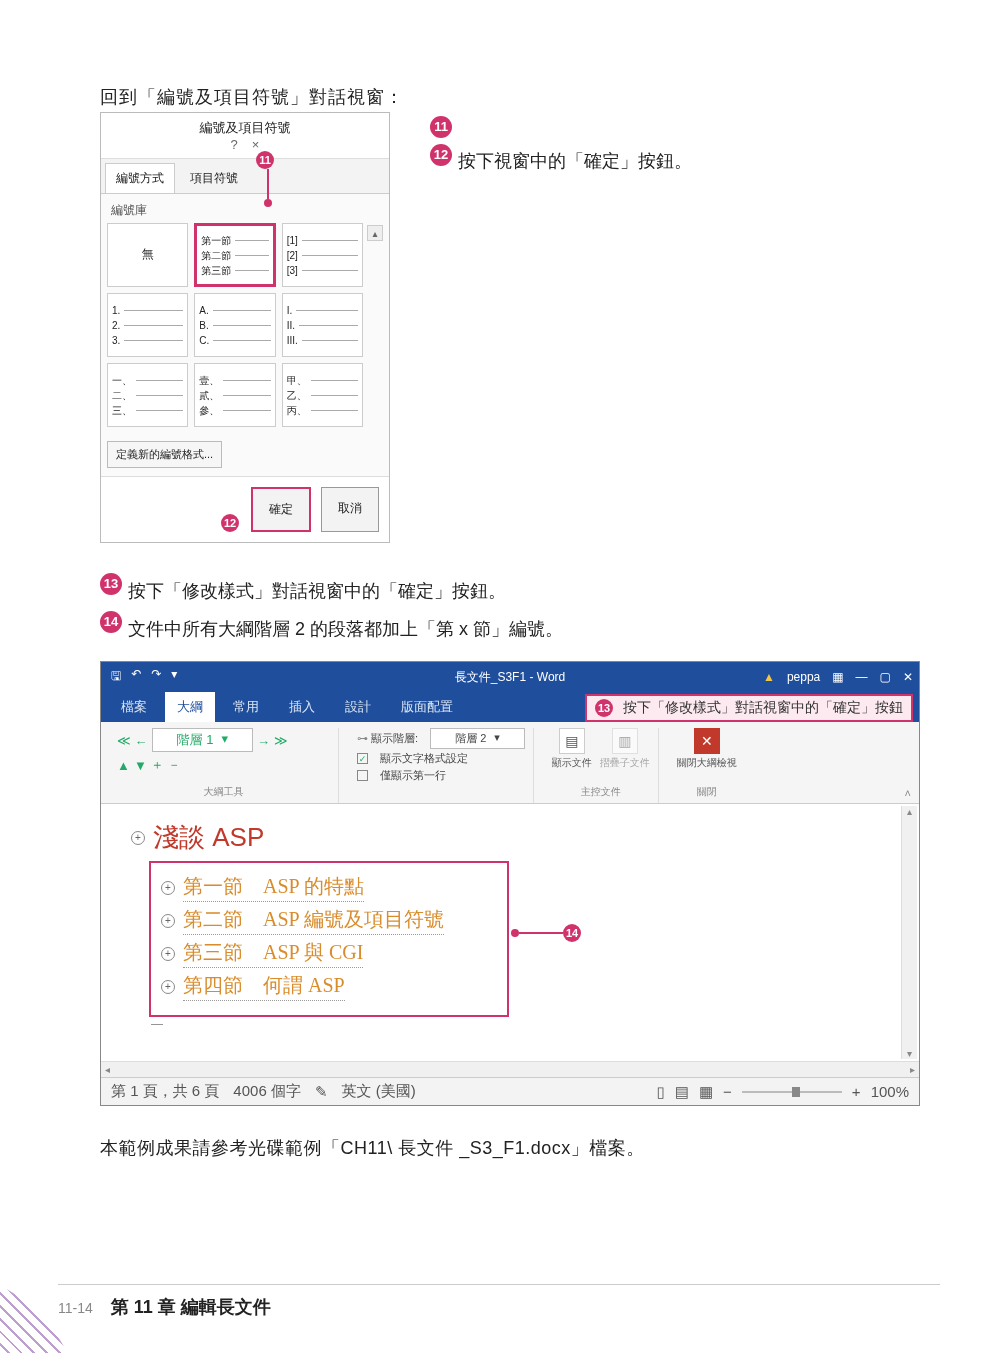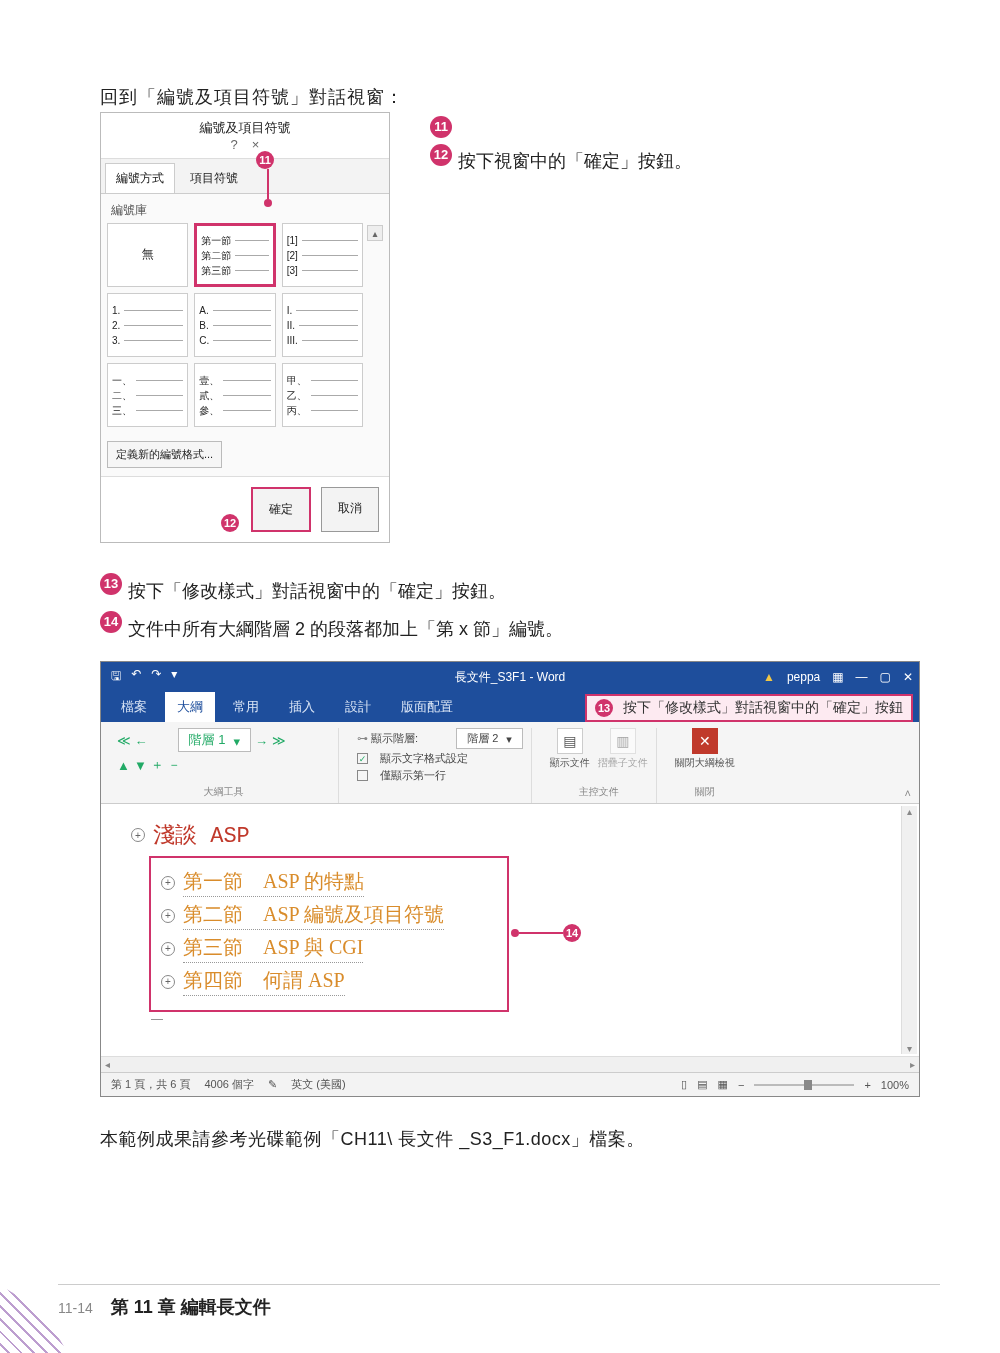--- a/index.html
+++ b/index.html
@@ -118,49 +118,49 @@
   .ribbon {
     background: #f5f5f5; border-bottom: 1px solid #ccc; display: flex;
     padding: 6px 8px 0; gap: 10px; font-size: 11px; color: #444;
     min-height: 82px; position: relative;
   }
   .rgroup { border-right: 1px solid #ddd; padding: 0 8px 4px; display: flex; flex-direction: column; }
   .rgroup .glabel { text-align: center; font-size: 10px; color: #888; margin-top: auto; padding-top: 4px; }
   .arrow-ctrls { display: flex; gap: 4px; align-items: center; margin-bottom: 4px; }
   .arrow-ctrls span { color: #2a6; font-size: 13px; }
   .level-dd {
-    border: 1px solid #bbb; padding: 2px 10px; font-size: 11px; background: #fff;
-    display: inline-flex; align-items: flex-end; gap: 8px; margin-left: 26px;
+    border: 1px solid #bbb; padding: 2px 24px; font-size: 11px; background: #fff;
+    display: inline-flex; align-items: flex-start; gap: 8px;
   }
   .checks { display: flex; flex-direction: column; gap: 2px; font-size: 11px; }
   .chk { display: flex; align-items: center; gap: 12px; }
   .chk .box { width: 11px; height: 11px; border: 1px solid #888; display: inline-flex; align-items: center; justify-content: center; font-size: 9px; color: #2a6; }
   .iconbtn { display: flex; flex-direction: column; align-items: center; gap: 2px; font-size: 10px; color: #555; }
   .iconbtn .ic { width: 26px; height: 26px; border: 1px solid #ccc; background: #fff; display: flex; align-items: center; justify-content: center; font-size: 14px; }
   .iconbtn.dis { opacity: .5; }
   .close-ic { background: #c0392b !important; color: #fff; border-color: #c0392b !important; }
   .collapse-caret { position: absolute; right: 8px; bottom: 4px; color: #888; }
   .doc-area { background: #fff; padding: 14px 24px 30px; min-height: 230px; position: relative; }
   .outline-row { display: flex; align-items: center; gap: 8px; margin: 2px 0; }
   .plus { width: 14px; height: 14px; border: 1px solid #888; border-radius: 50%; display: inline-flex; align-items: center; justify-content: center; font-size: 10px; color: #666; }
-  .h1 { font-family: Liberation Mono, monospace; color: #c0392b; font-size: 22px; }
+  .h1 { font-family: Liberation Sans, sans-serif; color: #c0392b; font-size: 26px; }
   .h2box { border: 2px solid #d0336b; padding: 6px 10px 10px; margin-left: 24px; margin-top: 6px; width: 360px; }
   .h2 { font-family: "DFKai-SB", KaiTi, serif; color: #d98c2b; font-size: 20px; border-bottom: 1px dotted #999; padding-bottom: 1px; }
   .h2row { display: flex; align-items: center; gap: 8px; margin: 4px 0; }
   .minus-line { margin-left: 26px; color: #888; }
   .callout-14 {
     position: absolute; top: 120px; left: 410px; display: flex; align-items: center;
   }
   .callout-14 .stem2 { width: 44px; height: 2px; background: #d0336b; }
   .callout-14 .dot { width: 8px; height: 8px; border-radius: 50%; background: #d0336b; }
   .vscroll { position: absolute; right: 2px; top: 2px; bottom: 2px; width: 16px; background: #f0f0f0; border-left: 1px solid #ddd; display: flex; flex-direction: column; justify-content: space-between; align-items: center; font-size: 10px; color: #888; }
   .hscroll { height: 16px; background: #f0f0f0; border-top: 1px solid #ddd; display: flex; justify-content: space-between; align-items: center; font-size: 10px; color: #888; padding: 0 4px; }
   .statusbar {
     background: #f3f3f3; border-top: 1px solid #ccc; display: flex; align-items: center;
-    justify-content: space-between; padding: 4px 10px; font-size: 11px; color: #555;
+    justify-content: space-between; padding: 4px 10px; font-size: 15px; color: #555;
   }
   .statusbar .sleft { display: flex; gap: 14px; align-items: center; }
   .statusbar .sright { display: flex; gap: 10px; align-items: center; }
   .zoom-track { width: 100px; height: 2px; background: #bbb; position: relative; }
   .zoom-thumb { position: absolute; left: 50%; top: -4px; width: 8px; height: 10px; background: #888; }
   .closing { font-size: 18px; margin-top: 8px; letter-spacing: .5px; }
   .footer {
     position: absolute; left: 0; right: 0; bottom: 34px;
     border-top: 1px solid #ccc; padding-top: 10px; display: flex; align-items: baseline; gap: 18px;
     margin: 0 60px 0 58px;

